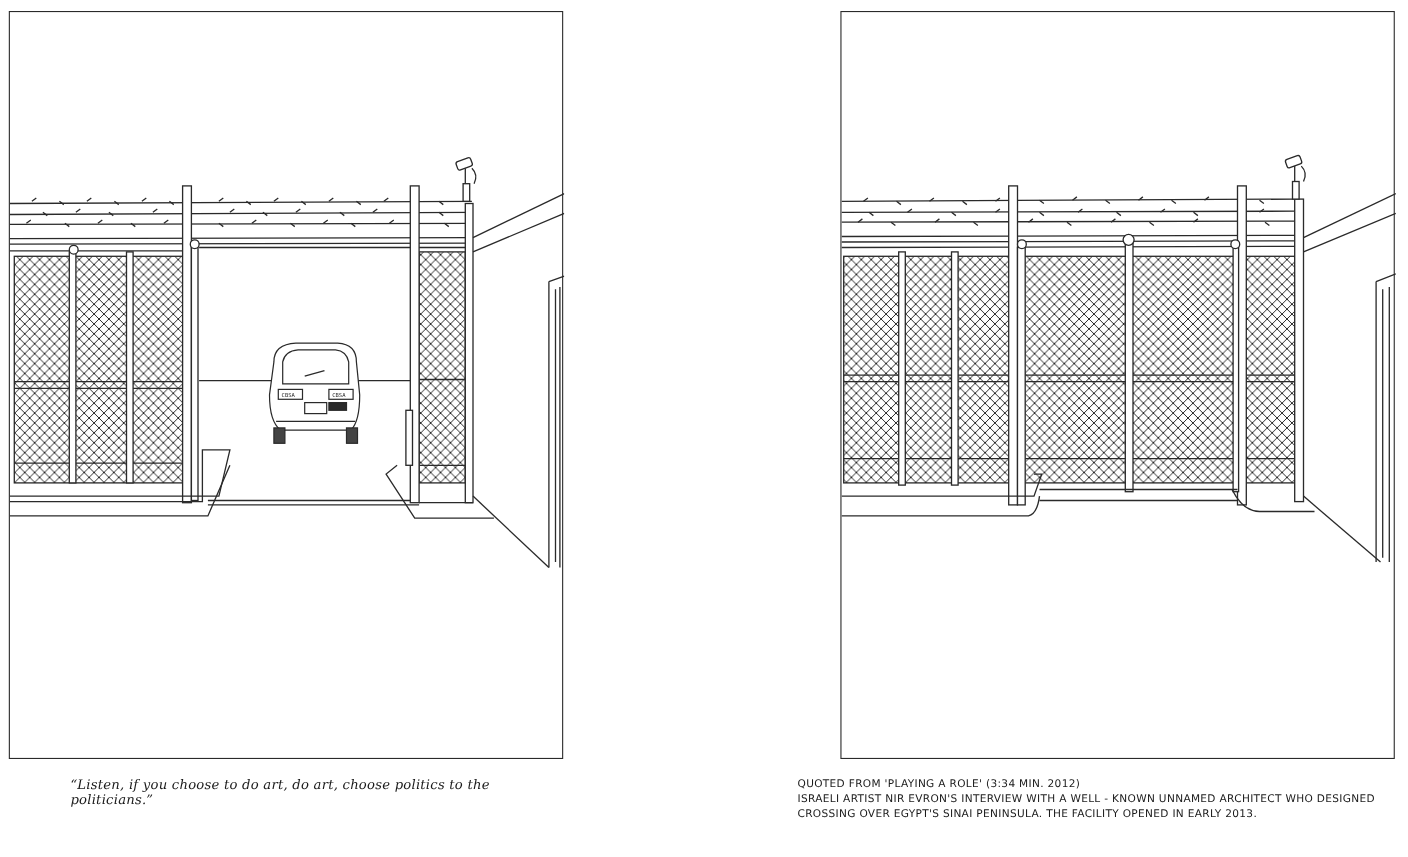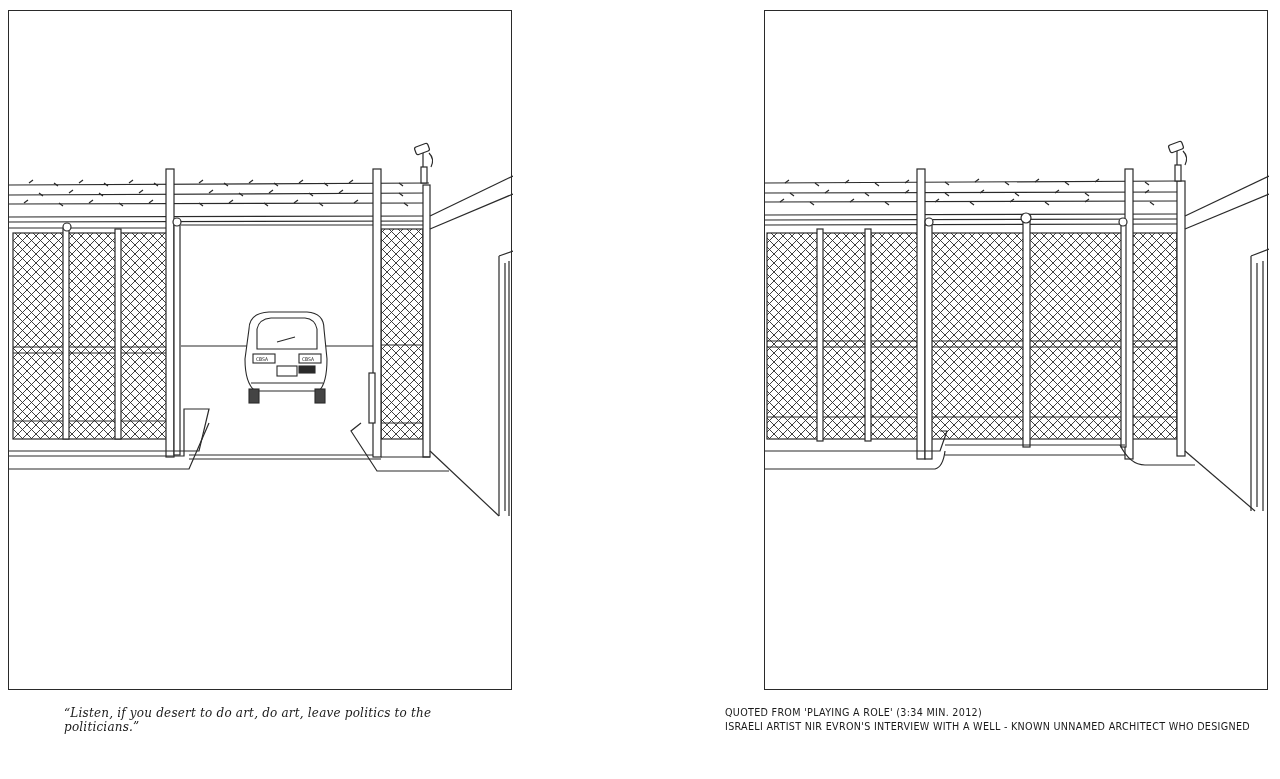--- a/index.html
+++ b/index.html
@@ -142,18 +142,19 @@
         <rect x="410" y="154" width="6" height="16" fill="#fff"></rect>
       </g>
       <line x1="420" y1="205" x2="504" y2="165"></line>
       <line x1="420" y1="218" x2="504" y2="183"></line>
       <line x1="420" y1="440" x2="490" y2="500"></line>
       <path d="M486 245 L504 238 M486 245 L486 500 M492 252 L492 496 M498 250 L498 500"></path>
     </g>
   </svg>
 </div>
 
-<div class="caption-left">“Listen, if you desert to do art, do art, leave politics to the politicians.”</div>
+<div class="caption-left">“Listen, if you choose to do art, do art, choose politics to the politicians.”</div>
 
 <div class="caption-right">
   <div>Quoted from 'Playing a Role' (3:34 min. 2012)</div>
   <div>Israeli artist Nir Evron's interview with a well - known unnamed architect who designed</div>
+  <div>crossing over Egypt's Sinai peninsula. The facility opened in early 2013.</div>
 </div>
 
 </body></html>

